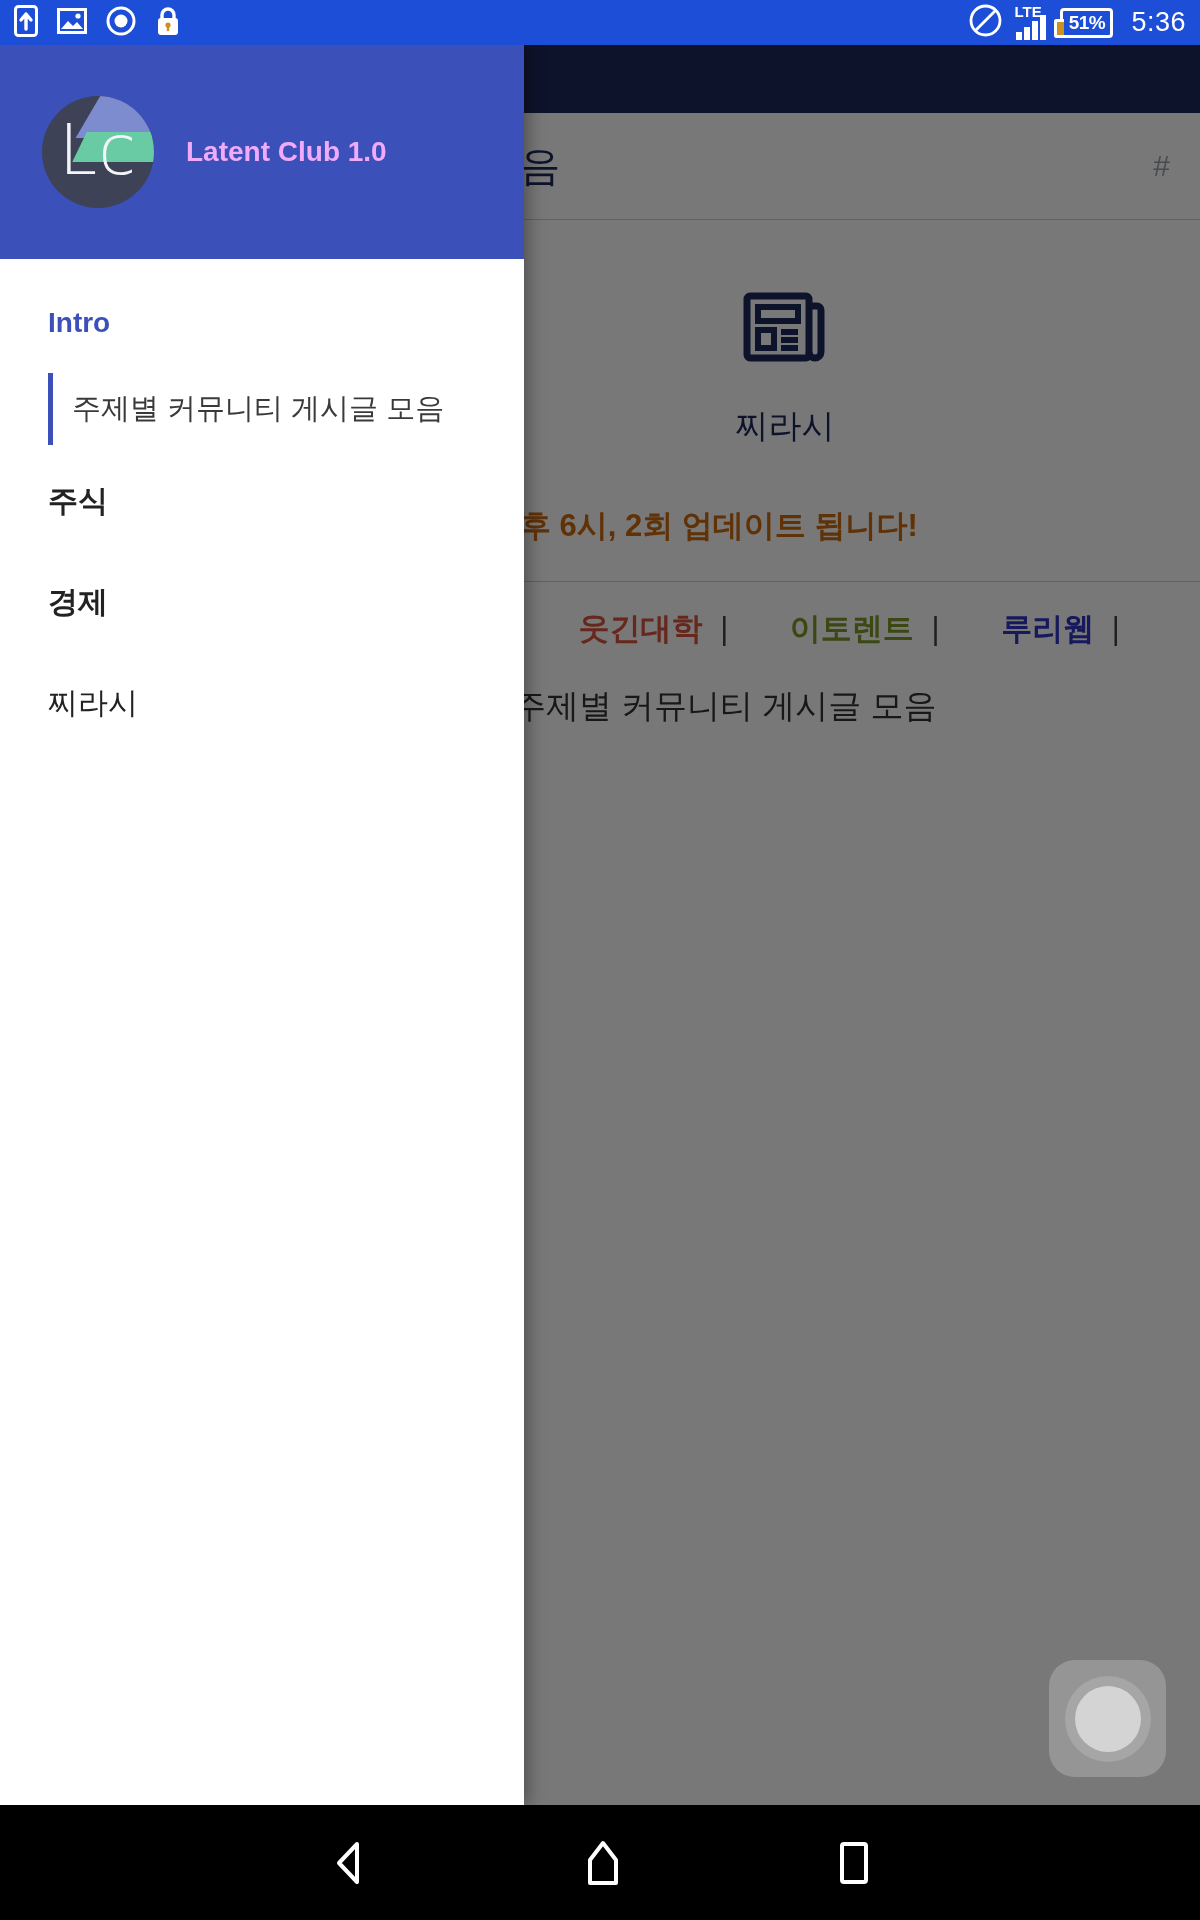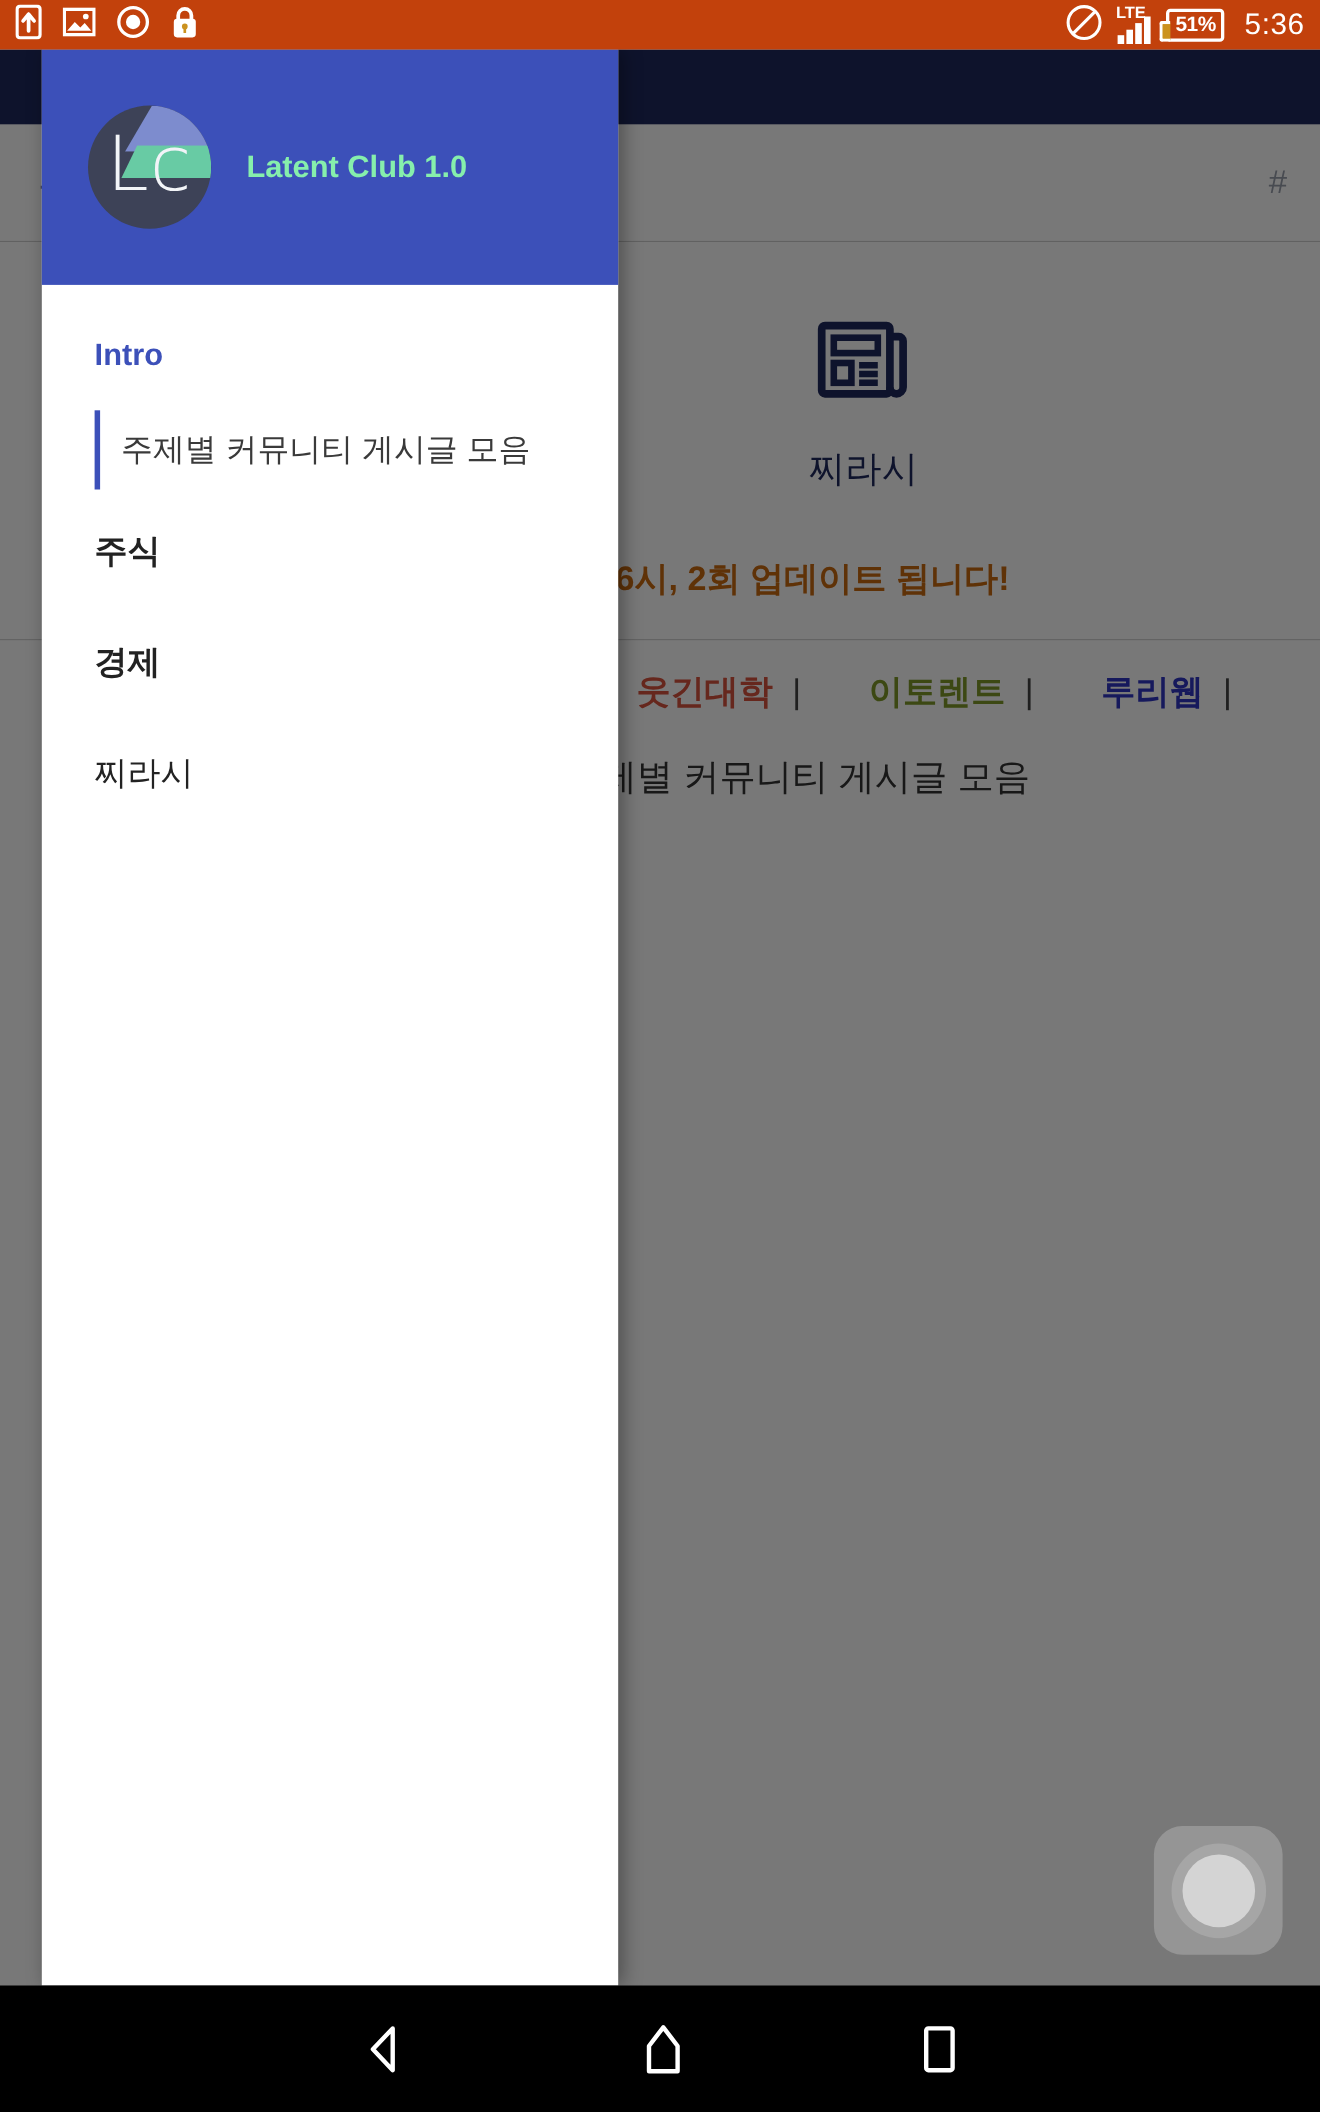--- a/index.html
+++ b/index.html
@@ -7,21 +7,21 @@
     width:1200px; height:1920px;
     background:#000;
     font-family:"Liberation Sans","DejaVu Sans",sans-serif;
     overflow:hidden;
   }
   .phone { position:relative; width:1200px; height:1920px; background:#fff; overflow:hidden; }
 
   
   .statusbar {
     position:absolute; top:0; left:0; width:1200px; height:45px;
-    background:#c2410c; display:flex; align-items:center;
+    background:#1d4ed8; display:flex; align-items:center;
     padding:0 14px; z-index:60;
   }
   .sb-left { display:flex; align-items:center; gap:19px; }
   .sb-right { margin-left:auto; display:flex; align-items:center; gap:14px; }
   .sb-ico { display:block; }
   .sb-time { color:#fff; font-size:27px; font-weight:400; letter-spacing:0.5px; margin-left:4px; }
   .batt {
     position:relative; width:53px; height:30px;
     border:3px solid #fff; border-radius:4px;
     display:flex; align-items:center; justify-content:center;
@@ -102,21 +102,21 @@
     background:rgba(255,255,255,0.16);
     display:flex; align-items:center; justify-content:center;
   }
   .fab-dot { width:66px; height:66px; border-radius:50%; background:rgba(255,255,255,0.52); }
 
   
   .drawer {
     position:absolute; top:45px; left:0; width:524px; bottom:115px;
     background:#fff; z-index:40;
     box-shadow:4px 0 16px rgba(0,0,0,0.35);
-    display:flex; flex-direction:column;margin-left:38px;
+    display:flex; flex-direction:column;
   }
   .drawer-header {
     height:214px; background:#3c50b9; display:flex; align-items:center;
     padding-left:42px; flex:0 0 auto;
   }
   .logo { position:relative; width:112px; height:112px; border-radius:50%; overflow:hidden; background:#3d4257; }
   .logo .band-blue {
     position:absolute; top:0; right:0; width:100%; height:42px;
     background:#7d8cce;
     clip-path:polygon(52% 0, 100% 0, 100% 100%, 30% 100%);
@@ -124,21 +124,21 @@
   .logo .band-green {
     position:absolute; top:36px; right:0; width:100%; height:30px;
     background:#68cba4;
     clip-path:polygon(40% 0, 100% 0, 100% 100%, 27% 100%);
   }
   .logo .mono {
     position:absolute; inset:0; display:flex; align-items:center; justify-content:center;
     color:#f2f4f8; font-size:69px; font-weight:300; letter-spacing:1px;
     font-family:"DejaVu Sans",sans-serif; padding-bottom:4px;
   }
-  .app-name { margin-left:32px; color:#86efac; font-size:28px; font-weight:700; }
+  .app-name { margin-left:32px; color:#f0abfc; font-size:28px; font-weight:700; }
 
   .drawer-body { flex:1 1 auto; padding:36px 11px 0 0; overflow:hidden; }
   .nav-section {
     padding:12px 0 12px 48px; font-size:28px; font-weight:700; color:#3c50b9;
   }
   .nav-sub {
     position:relative; padding:22px 0 22px 72px; margin-top:16px;
     font-size:29px; color:#3a3a3a;
   }
   .nav-sub .active-bar {

